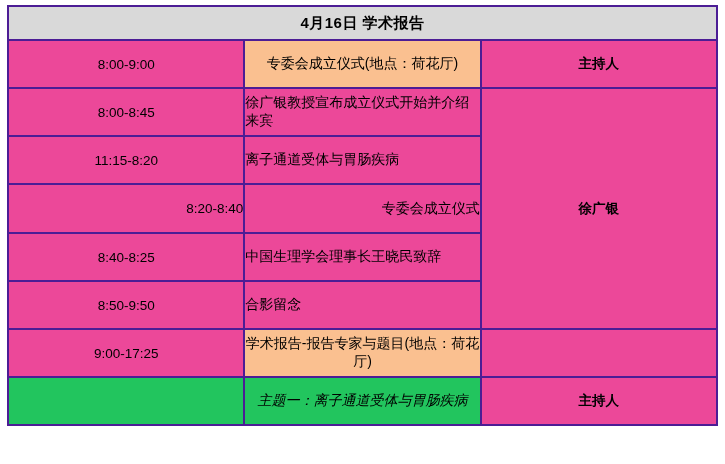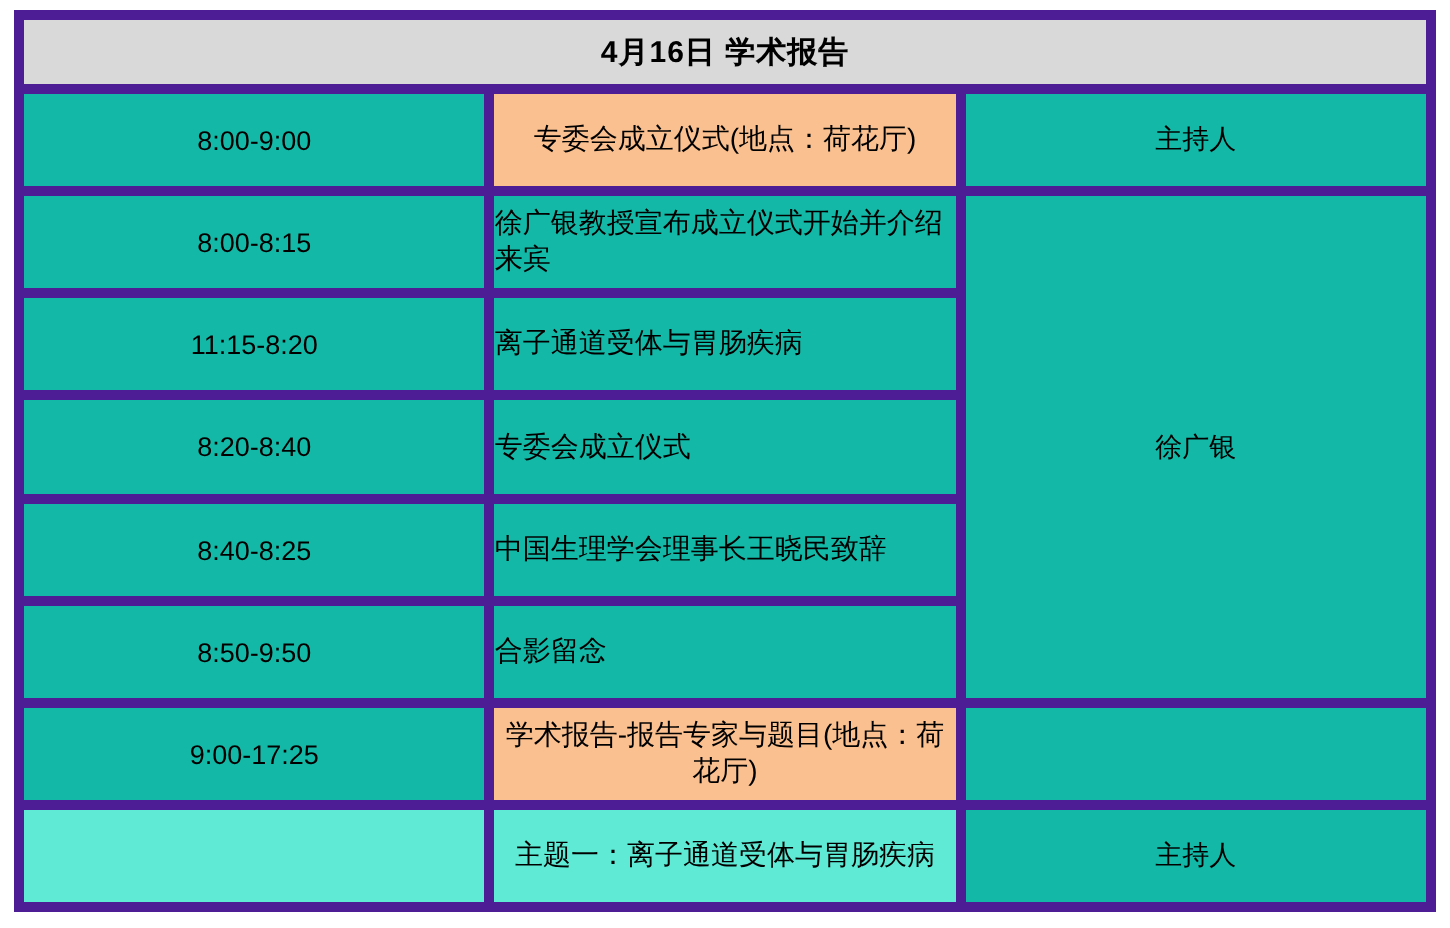--- a/index.html
+++ b/index.html
@@ -20,21 +20,21 @@
     background: #ffffff;
   }
   table.schedule {
     border-collapse: collapse;
     width: 711px;
     margin-left: 7px;
     margin-top: 5px;
     table-layout: fixed;
   }
   table.schedule td {
-    border: 5px solid #4c1d95;
+    border: 2px solid #4c1d95;
     padding: 0;
     vertical-align: middle;
   }
   .title-cell {
     background: #d9d9d9;
     text-align: center;
     font-weight: bold;
     font-size: 15px;
     color: #000000;
     height: 32px;
@@ -56,52 +56,55 @@
   }
   .desc-cell.center {
     text-align: center;
     padding-left: 0;
   }
   .host-cell {
     text-align: center;
     font-size: 13.5px;
     color: #000000;
     width: 82px;
+    font-weight: bold;
   }
   .orange {
     background: #fac090;
   }
   .green {
-    background: #5eead4;
+    background: #22c55e;
+    font-style: italic;
   }
   .white {
-    background: #14b8a6;
+    background: #ec4899;
   }
   .tall {
     height: 47px;
+    text-align: right;
   }
 </style>
 </head>
 <body>
 
 <div class="page">
   <table class="schedule">
     <tbody>
       <tr>
         <td class="title-cell" colspan="3">4月16日 学术报告</td>
       </tr>
 
       <tr>
         <td class="time-cell white">8:00-9:00</td>
         <td class="desc-cell center orange">专委会成立仪式(地点：荷花厅)</td>
         <td class="host-cell white">主持人</td>
       </tr>
 
       <tr>
-        <td class="time-cell white">8:00-8:15</td>
+        <td class="time-cell white">8:00-8:45</td>
         <td class="desc-cell white">徐广银教授宣布成立仪式开始并介绍来宾</td>
         <td class="host-cell white" rowspan="5">徐广银</td>
       </tr>
 
       <tr>
         <td class="time-cell white">11:15-8:20</td>
         <td class="desc-cell white">离子通道受体与胃肠疾病</td>
       </tr>
 
       <tr>

